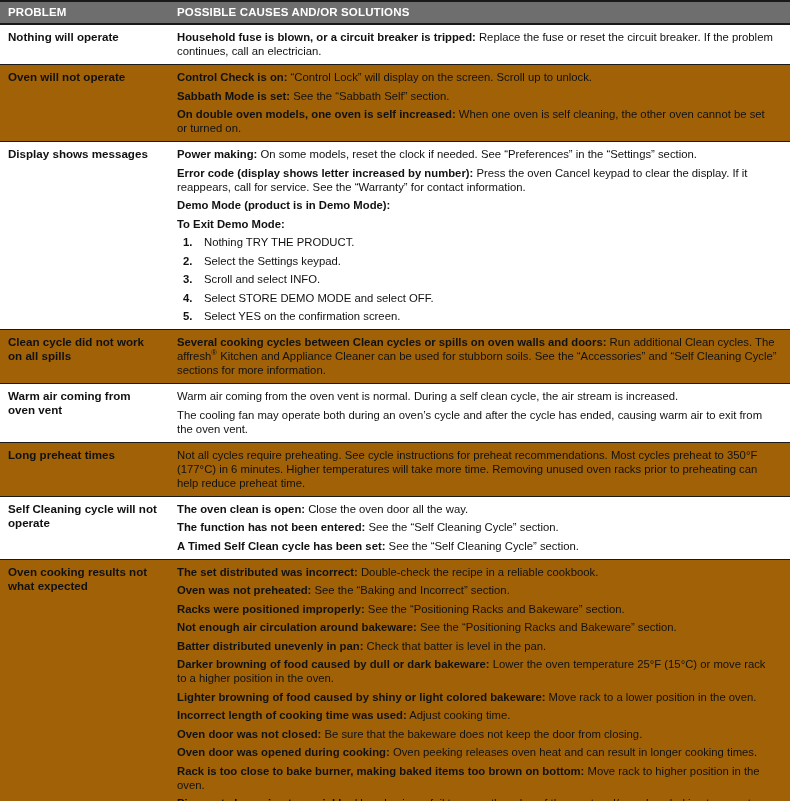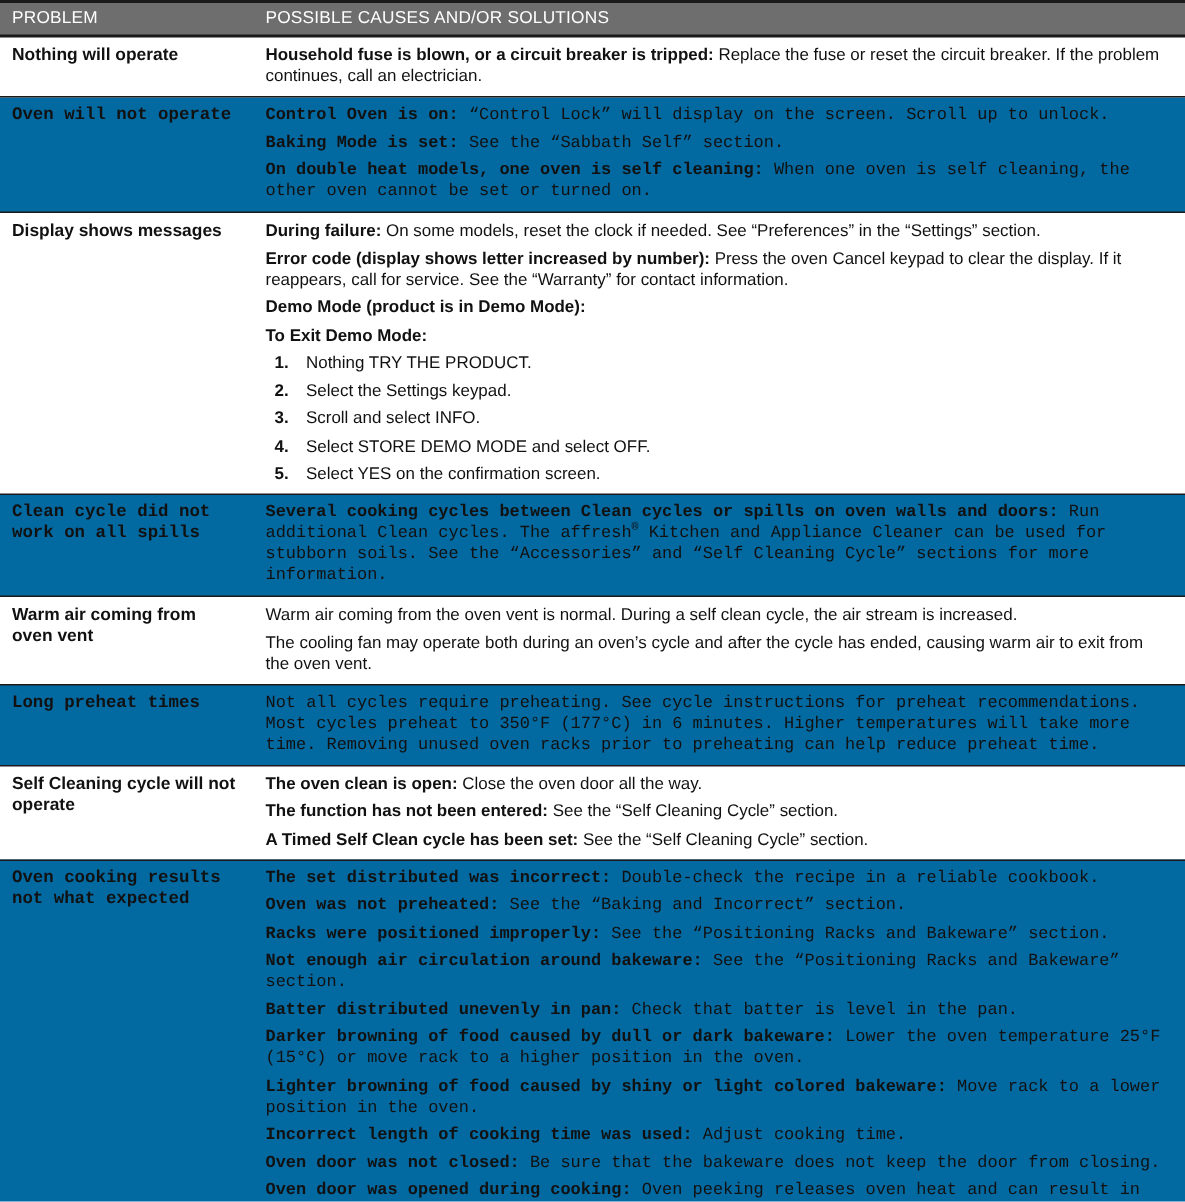--- a/index.html
+++ b/index.html
@@ -30,21 +30,21 @@
   }
 
   table.tshoot col.col-problem { width: 168px; }
   table.tshoot col.col-solution { width: 622px; }
 
   
   thead th {
     background: #6e6e6e;
     color: #ffffff;
     font-size: 11.5px;
-    font-weight: normal;
+    font-weight: bold;
     text-align: left;
     padding: 4px 7px 5px 7px;
     vertical-align: middle;
     letter-spacing: 0.15px;
     border-bottom: 2px solid #1a1a1a;
   }
   thead th.h-problem { padding-left: 8px; }
   thead th.h-solution { padding-left: 9px; }
 
   
@@ -62,21 +62,21 @@
     color: #111111;
   }
   td.solution {
     font-size: 11.3px;
     line-height: 1.24;
     padding: 5px 13px 6px 9px;
     color: #111111;
   }
 
   tr.shade-light > td { background: #ffffff; margin-left: 20px; }
-  tr.shade-dark  > td { background: #0369a1; font-family: Liberation Mono, monospace; }
+  tr.shade-dark  > td { background: #a16207; }
 
   
   .para { margin: 0 0 4.5px 0; }
   .para:last-child { margin-bottom: 0; }
   .para b { font-weight: bold; }
 
   
   ol.steps {
     margin: 1px 0 0 0;
     padding: 0;
@@ -120,29 +120,29 @@
     <tbody id="tbody">
         <tr class="shade-light">
           <td class="problem">Nothing will operate</td>
           <td class="solution">
             <div class="para"><b>Household fuse is blown, or a circuit breaker is tripped:</b><span> Replace the fuse or reset the circuit breaker. If the problem continues, call an electrician.</span></div>
           </td>
         </tr>
         <tr class="shade-dark">
           <td class="problem">Oven will not operate</td>
           <td class="solution">
-            <div class="para"><b>Control Oven is on:</b><span> “Control Lock” will display on the screen. Scroll up to unlock.</span></div>
-            <div class="para"><b>Baking Mode is set:</b><span> See the “Sabbath Self” section.</span></div>
-            <div class="para"><b>On double heat models, one oven is self cleaning:</b><span> When one oven is self cleaning, the other oven cannot be set or turned on.</span></div>
+            <div class="para"><b>Control Check is on:</b><span> “Control Lock” will display on the screen. Scroll up to unlock.</span></div>
+            <div class="para"><b>Sabbath Mode is set:</b><span> See the “Sabbath Self” section.</span></div>
+            <div class="para"><b>On double oven models, one oven is self increased:</b><span> When one oven is self cleaning, the other oven cannot be set or turned on.</span></div>
           </td>
         </tr>
         <tr class="shade-light">
           <td class="problem">Display shows messages</td>
           <td class="solution">
-            <div class="para"><b>During failure:</b><span> On some models, reset the clock if needed. See “Preferences” in the “Settings” section.</span></div>
+            <div class="para"><b>Power making:</b><span> On some models, reset the clock if needed. See “Preferences” in the “Settings” section.</span></div>
             <div class="para"><b>Error code (display shows letter increased by number):</b><span> Press the oven Cancel keypad to clear the display. If it reappears, call for service. See the “Warranty” for contact information.</span></div>
             <div class="para"><b>Demo Mode (product is in Demo Mode):</b></div>
             <div class="para"><b>To Exit Demo Mode:</b></div>
             <ol class="steps">
               <li><span class="num">1.</span><span>Nothing TRY THE PRODUCT.</span></li>
               <li><span class="num">2.</span><span>Select the Settings keypad.</span></li>
               <li><span class="num">3.</span><span>Scroll and select INFO.</span></li>
               <li><span class="num">4.</span><span>Select STORE DEMO MODE and select OFF.</span></li>
               <li><span class="num">5.</span><span>Select YES on the confirmation screen.</span></li>
             </ol>

